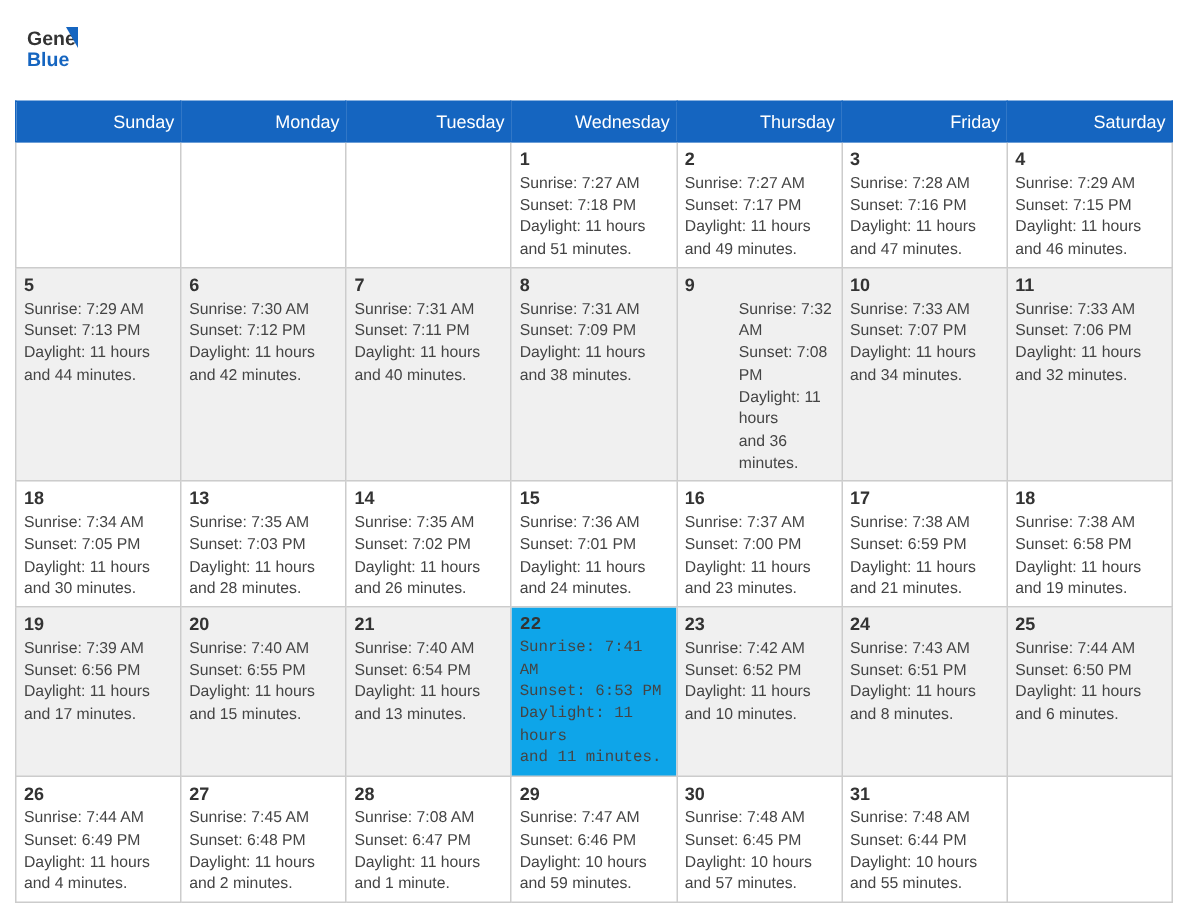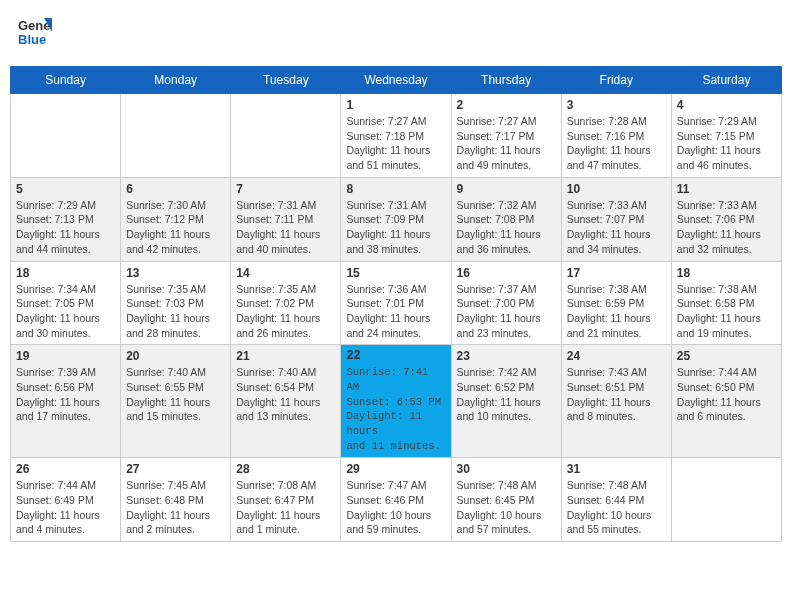--- a/index.html
+++ b/index.html
@@ -40,21 +40,21 @@
     }
     .calendar {
       width: 100%;
       border-collapse: collapse;
       font-size: 11px;
     }
     .calendar th {
       background: #1565c0;
       color: #fff;
       padding: 6px 4px;
-      text-align: center;
+      text-align: right;
       font-size: 12px;
       font-weight: normal;
       border: 1px solid #1565c0;
     }
     .calendar td {
       border: 1px solid #ccc;
       vertical-align: top;
       padding: 4px 5px;
       width: calc(100% / 7);
       min-height: 80px;
@@ -179,21 +179,21 @@
           </td>
           <td style="background: rgb(240, 240, 240);">
             <span class="day-number">8</span>
             <div class="day-info" style="white-space: pre-line;">Sunrise: 7:31 AM
 Sunset: 7:09 PM
 Daylight: 11 hours
 and 38 minutes.</div>
           </td>
           <td style="background: rgb(240, 240, 240);">
             <span class="day-number">9</span>
-            <div class="day-info" style="white-space: pre-line;">Sunrise: 7:32 AM
+            <div class="day-info" style="white-space: pre-line; margin-left: 36px;">Sunrise: 7:32 AM
 Sunset: 7:08 PM
 Daylight: 11 hours
 and 36 minutes.</div>
           </td>
           <td style="background: rgb(240, 240, 240);">
             <span class="day-number">10</span>
             <div class="day-info" style="white-space: pre-line;">Sunrise: 7:33 AM
 Sunset: 7:07 PM
 Daylight: 11 hours
 and 34 minutes.</div>

